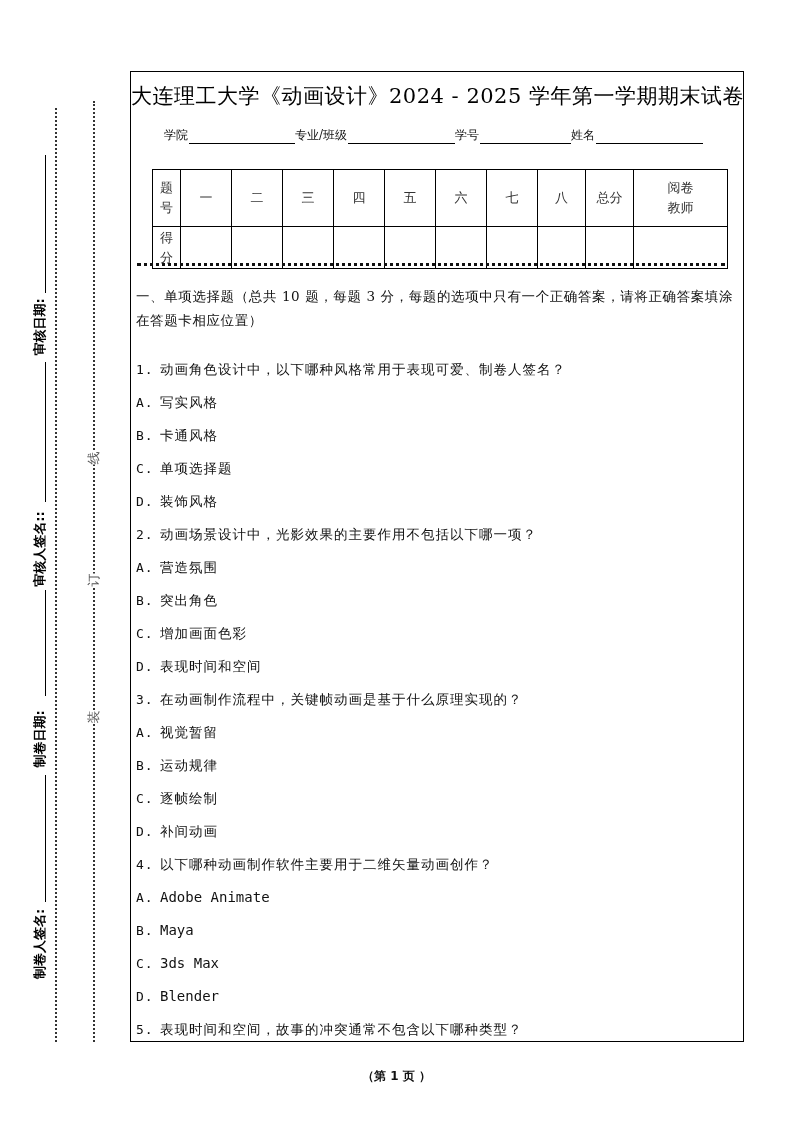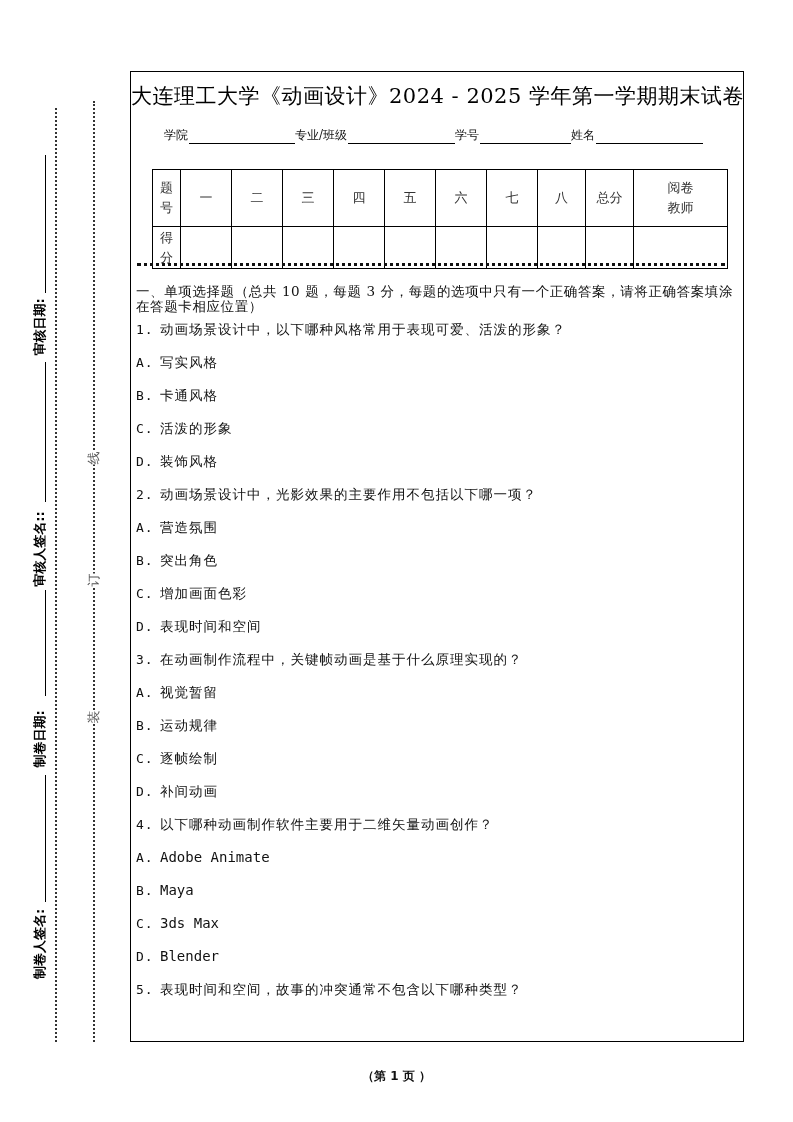--- a/index.html
+++ b/index.html
@@ -44,21 +44,21 @@
       line-height: 20px;
     }
     .dotted-sep {
       position: absolute; left: 6px; top: 191px; width: 588px; height: 0;
       border-top: 3px dotted #111;
     }
     .qbody {
       position: absolute; left: 5px; top: 212px; width: 600px;
       font-size: 13.5px; color: #111;
     }
-    .qbody .section { line-height: 15px; margin-bottom: 3px; letter-spacing: 0.6px; }
+    .qbody .section { line-height: 24px; margin-bottom: 25px; letter-spacing: 0.6px; }
     .qbody .line { height: 33px; line-height: 24px; letter-spacing: 1px; white-space: nowrap; }
     .qbody .opt-letter, .qbody .num {
       font-family: "DejaVu Sans Mono", "Liberation Mono", monospace; font-size: 13px;
       display: inline-block; width: 24px; color: #111;
     }
     .qbody .opt-text.latin { font-family: "DejaVu Sans Mono", "Liberation Mono", monospace; font-size: 14px; letter-spacing: 0; }
     .footer {
       position: absolute; top: 1068px; left: 0; width: 793px; text-align: center;
       font-family: "DejaVu Sans", "Liberation Sans", sans-serif; font-weight: bold; font-size: 12px;
     }
@@ -132,25 +132,25 @@
     </tr>
   </tbody>
     </table>
 
   <div class="dotted-sep"></div>
 
   <div class="qbody">
     <div class="section">一、单项选择题（总共 10 题，每题 3 分，每题的选项中只有一个正确答案，请将正确答案填涂在答题卡相应位置）</div>
 
     <div class="line">
-      <span class="num">1.</span><span>动画场景设计中，以下哪种风格常用于表现可爱、活泼的形象？</span>
+      <span class="num">1.</span><span>动画角色设计中，以下哪种风格常用于表现可爱、制卷人签名？</span>
     </div>
     <div class="line"><span class="opt-letter">A.</span><span class="opt-text">写实风格</span></div>
     <div class="line"><span class="opt-letter">B.</span><span class="opt-text">卡通风格</span></div>
-    <div class="line"><span class="opt-letter">C.</span><span class="opt-text">活泼的形象</span></div>
+    <div class="line"><span class="opt-letter">C.</span><span class="opt-text">单项选择题</span></div>
     <div class="line"><span class="opt-letter">D.</span><span class="opt-text">装饰风格</span></div>
 
     <div class="line">
       <span class="num">2.</span><span>动画场景设计中，光影效果的主要作用不包括以下哪一项？</span>
     </div>
     <div class="line"><span class="opt-letter">A.</span><span class="opt-text">营造氛围</span></div>
     <div class="line"><span class="opt-letter">B.</span><span class="opt-text">突出角色</span></div>
     <div class="line"><span class="opt-letter">C.</span><span class="opt-text">增加画面色彩</span></div>
     <div class="line"><span class="opt-letter">D.</span><span class="opt-text">表现时间和空间</span></div>
 

